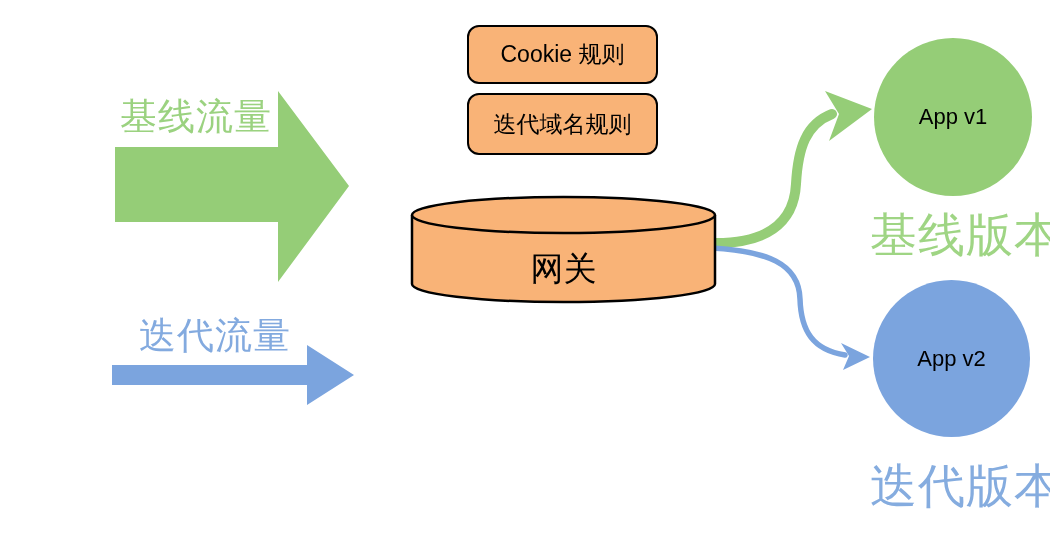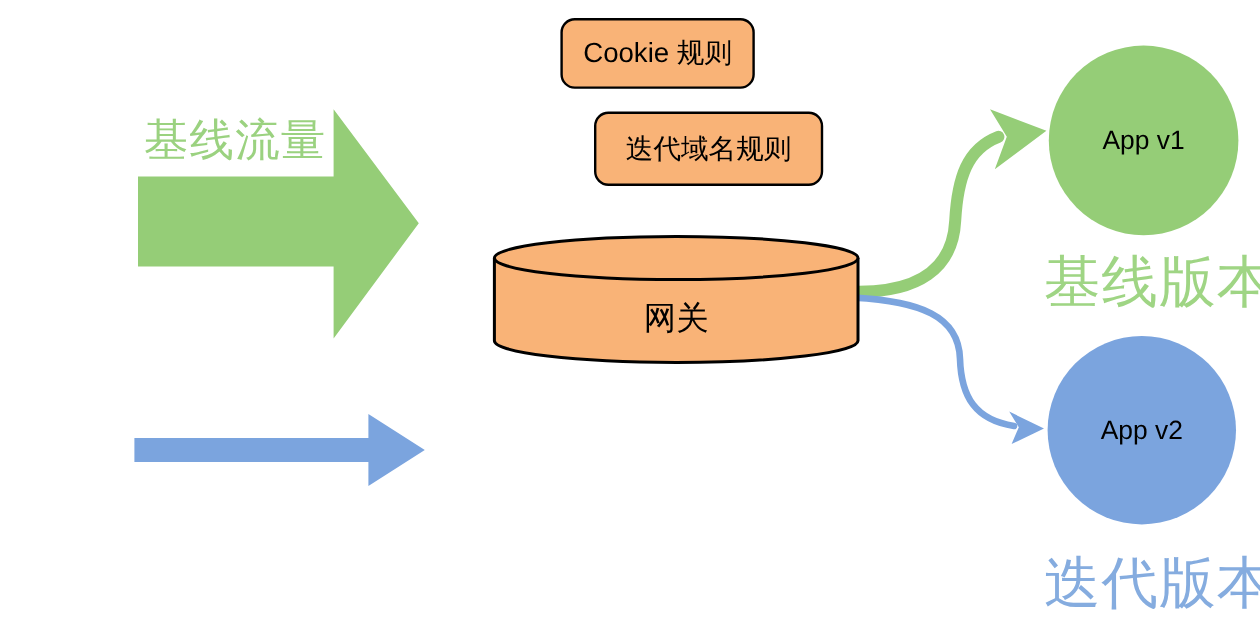--- a/index.html
+++ b/index.html
@@ -27,21 +27,21 @@
     background:#f9b377;
     border:2.5px solid #000;
     border-radius:12px;
     display:flex;align-items:center;justify-content:center;
     font-size:23px;color:#000;
     white-space:nowrap;
   }
   
   .gateway-label{
     width:303px;text-align:center;
-    font-size:27px;color:#000;
+    font-size:33px;color:#000;
   }
   
   .app-circle{
     border-radius:50%;
     display:flex;align-items:center;justify-content:center;
     font-size:22px;color:#000000;
   }
   .app-circle.green{background:#95cd77;}
   .app-circle.blue{background:#7ba4de;align-items:center;}
   
@@ -71,26 +71,27 @@
     <polygon points="841,343 870,357 843,370 849,356" fill="#7ba4de"></polygon>
 
     <g>
       <path d="M 412 215 L 412 284 A 151.5 18 0 0 0 715 284 L 715 215" fill="#f9b377" stroke="#000" stroke-width="2.5" stroke-linejoin="round"></path>
       <ellipse cx="563.5" cy="215" rx="151.5" ry="18" fill="#f9b377" stroke="#000" stroke-width="2.5"></ellipse>
     </g>
   </svg>
 
   <div class="abs flow-label green" style="left:120px;top:98px;">基线流量</div>
 
+  <div class="abs flow-label blue" style="left:139px;top:317px;">迭代流量</div>
 
-  <div class="abs rule-box" style="left:467px;top:15px;width:162px;height:59px;">
+  <div class="abs rule-box" style="left:467px;top:25px;width:191px;height:59px;">
     <span>Cookie 规则</span>
   </div>
 
-  <div class="abs rule-box" style="left:467px;top:93px;width:191px;height:62px;margin-left:28px;">
+  <div class="abs rule-box" style="left:467px;top:93px;width:191px;height:62px;">
     <span>迭代域名规则</span>
   </div>
 
   <div class="abs gateway-label" style="left:412px;top:247px;">网关</div>
 
   <div class="abs app-circle green" style="left:874px;top:38px;width:158px;height:158px;">
     <span>App v1</span>
   </div>
 
   <div class="abs caption green" style="left:870px;top:211px;">基线版本</div>

